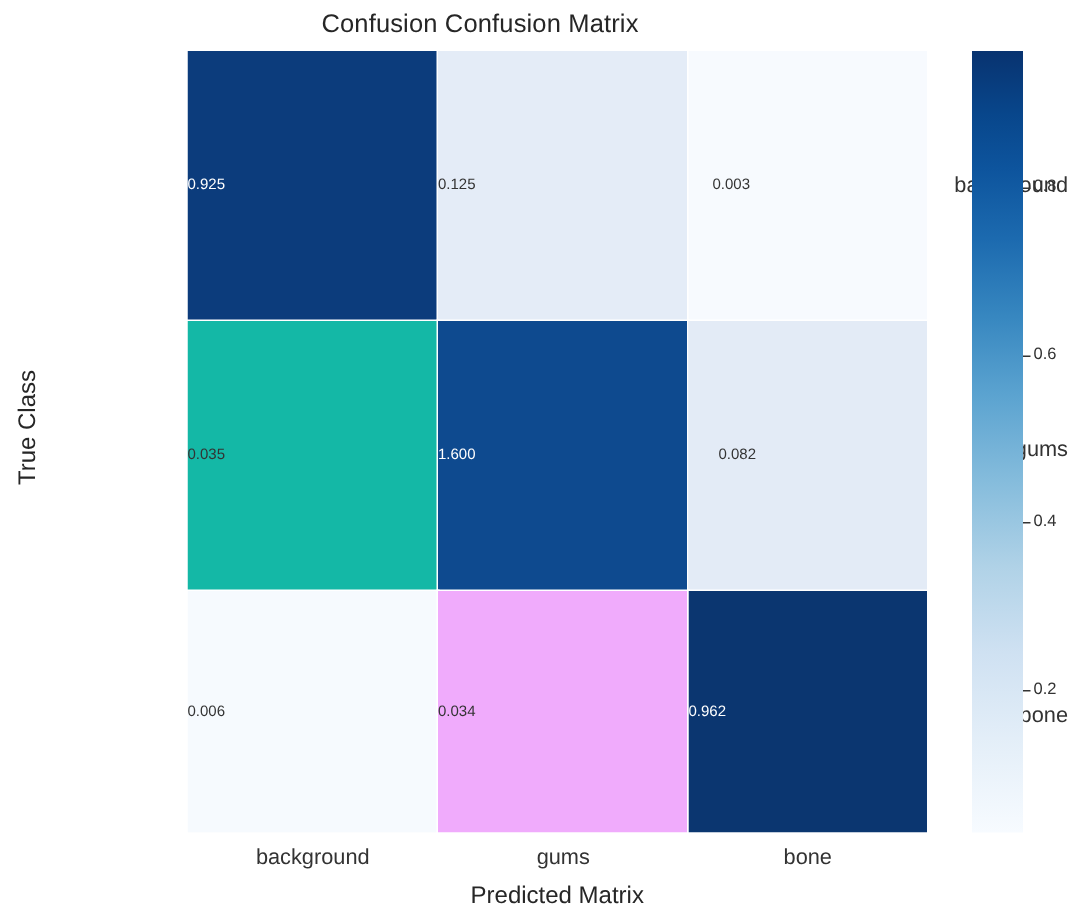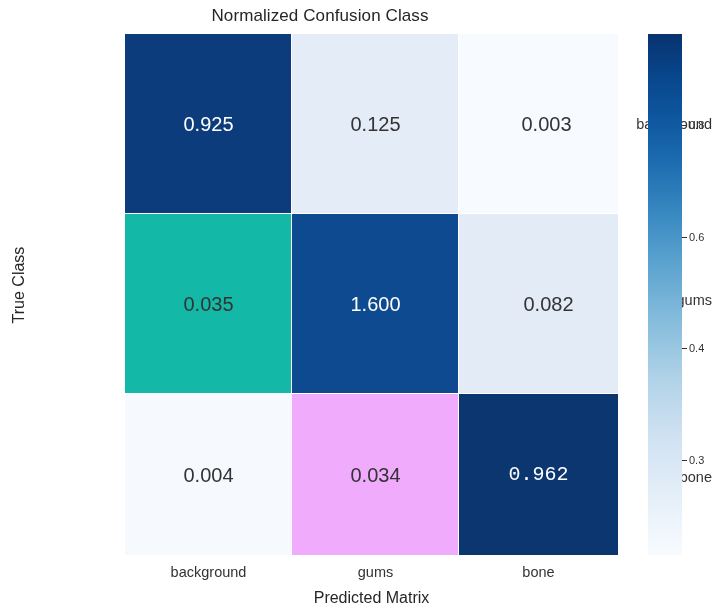--- a/index.html
+++ b/index.html
@@ -37,22 +37,22 @@
     height: 521px;
     display: grid;
     grid-template-columns: 167px 167px 159px;
     grid-template-rows: 180px 180px 161px;
     background: #ffffff;
   }
   .cell {
     position: relative;
     display: flex;
     align-items: center;
-    justify-content: center;
-    font-size: 20px;
+    justify-content: flex-start;
+    font-size: 10px;
     box-sizing: border-box;
     outline: 1px solid #ffffff;
     outline-offset: -0.5px;
   }
   .cell .cell-value {
     display: block;
     line-height: 1;
   }
 
   
@@ -138,21 +138,21 @@
     left: 689px;
     font-size: 11px;
     color: #333333;
     line-height: 1;
     transform: translateY(-50%);
   }
 </style>
 </head>
 <body>
 
-<div id="chart-title">Normalized Confusion Class</div>
+<div id="chart-title">Confusion Confusion Matrix</div>
 
 <div id="heatmap">
   <div class="cell" style="background-color: rgb(12, 60, 124);">
     <span class="cell-value" style="color: rgb(255, 255, 255);">0.925</span>
   </div>
   <div class="cell" style="background-color: rgb(228, 236, 247);">
     <span class="cell-value" style="color: rgb(51, 51, 51);">0.125</span>
   </div>
   <div class="cell" style="background-color: rgb(247, 250, 254); padding-left: 16px;">
     <span class="cell-value" style="color: rgb(51, 51, 51);">0.003</span>
@@ -162,44 +162,44 @@
     <span class="cell-value" style="color: rgb(51, 51, 51);">0.035</span>
   </div>
   <div class="cell" style="background-color: rgb(14, 74, 143);">
     <span class="cell-value" style="color: rgb(255, 255, 255);">1.600</span>
   </div>
   <div class="cell" style="background-color: rgb(227, 235, 246); padding-left: 20px;">
     <span class="cell-value" style="color: rgb(51, 51, 51);">0.082</span>
   </div>
 
   <div class="cell" style="background-color: rgb(246, 250, 254);">
-    <span class="cell-value" style="color: rgb(51, 51, 51);">0.004</span>
+    <span class="cell-value" style="color: rgb(51, 51, 51);">0.006</span>
   </div>
   <div class="cell" style="background-color: #f0abfc;">
     <span class="cell-value" style="color: rgb(51, 51, 51);">0.034</span>
   </div>
-  <div class="cell" style="background-color: rgb(11, 54, 112); font-family: Liberation Mono, monospace;">
+  <div class="cell" style="background-color: rgb(11, 54, 112);">
     <span class="cell-value" style="color: rgb(255, 255, 255);">0.962</span>
   </div>
 </div>
 
 <div class="ytick" id="ytick-0">background</div>
 <div class="ytick" id="ytick-1">gums</div>
 <div class="ytick" id="ytick-2">bone</div>
 
 <div class="xtick" id="xtick-0">background</div>
 <div class="xtick" id="xtick-1">gums</div>
 <div class="xtick" id="xtick-2">bone</div>
 
 <div id="xlabel">Predicted Matrix</div>
 <div id="ylabel">True Class</div>
 
 <div id="colorbar"></div>
 <div id="colorbar-ticks">
     <div class="cb-tick-mark" style="top: 460px;"></div>
-    <div class="cb-tick-label" style="top: 460px;">0.3</div>
+    <div class="cb-tick-label" style="top: 460px;">0.2</div>
     <div class="cb-tick-mark" style="top: 348px;"></div>
     <div class="cb-tick-label" style="top: 348px;">0.4</div>
     <div class="cb-tick-mark" style="top: 237px;"></div>
     <div class="cb-tick-label" style="top: 237px;">0.6</div>
     <div class="cb-tick-mark" style="top: 125px;"></div>
     <div class="cb-tick-label" style="top: 125px;">0.8</div>
   </div>
 
 </body></html>

